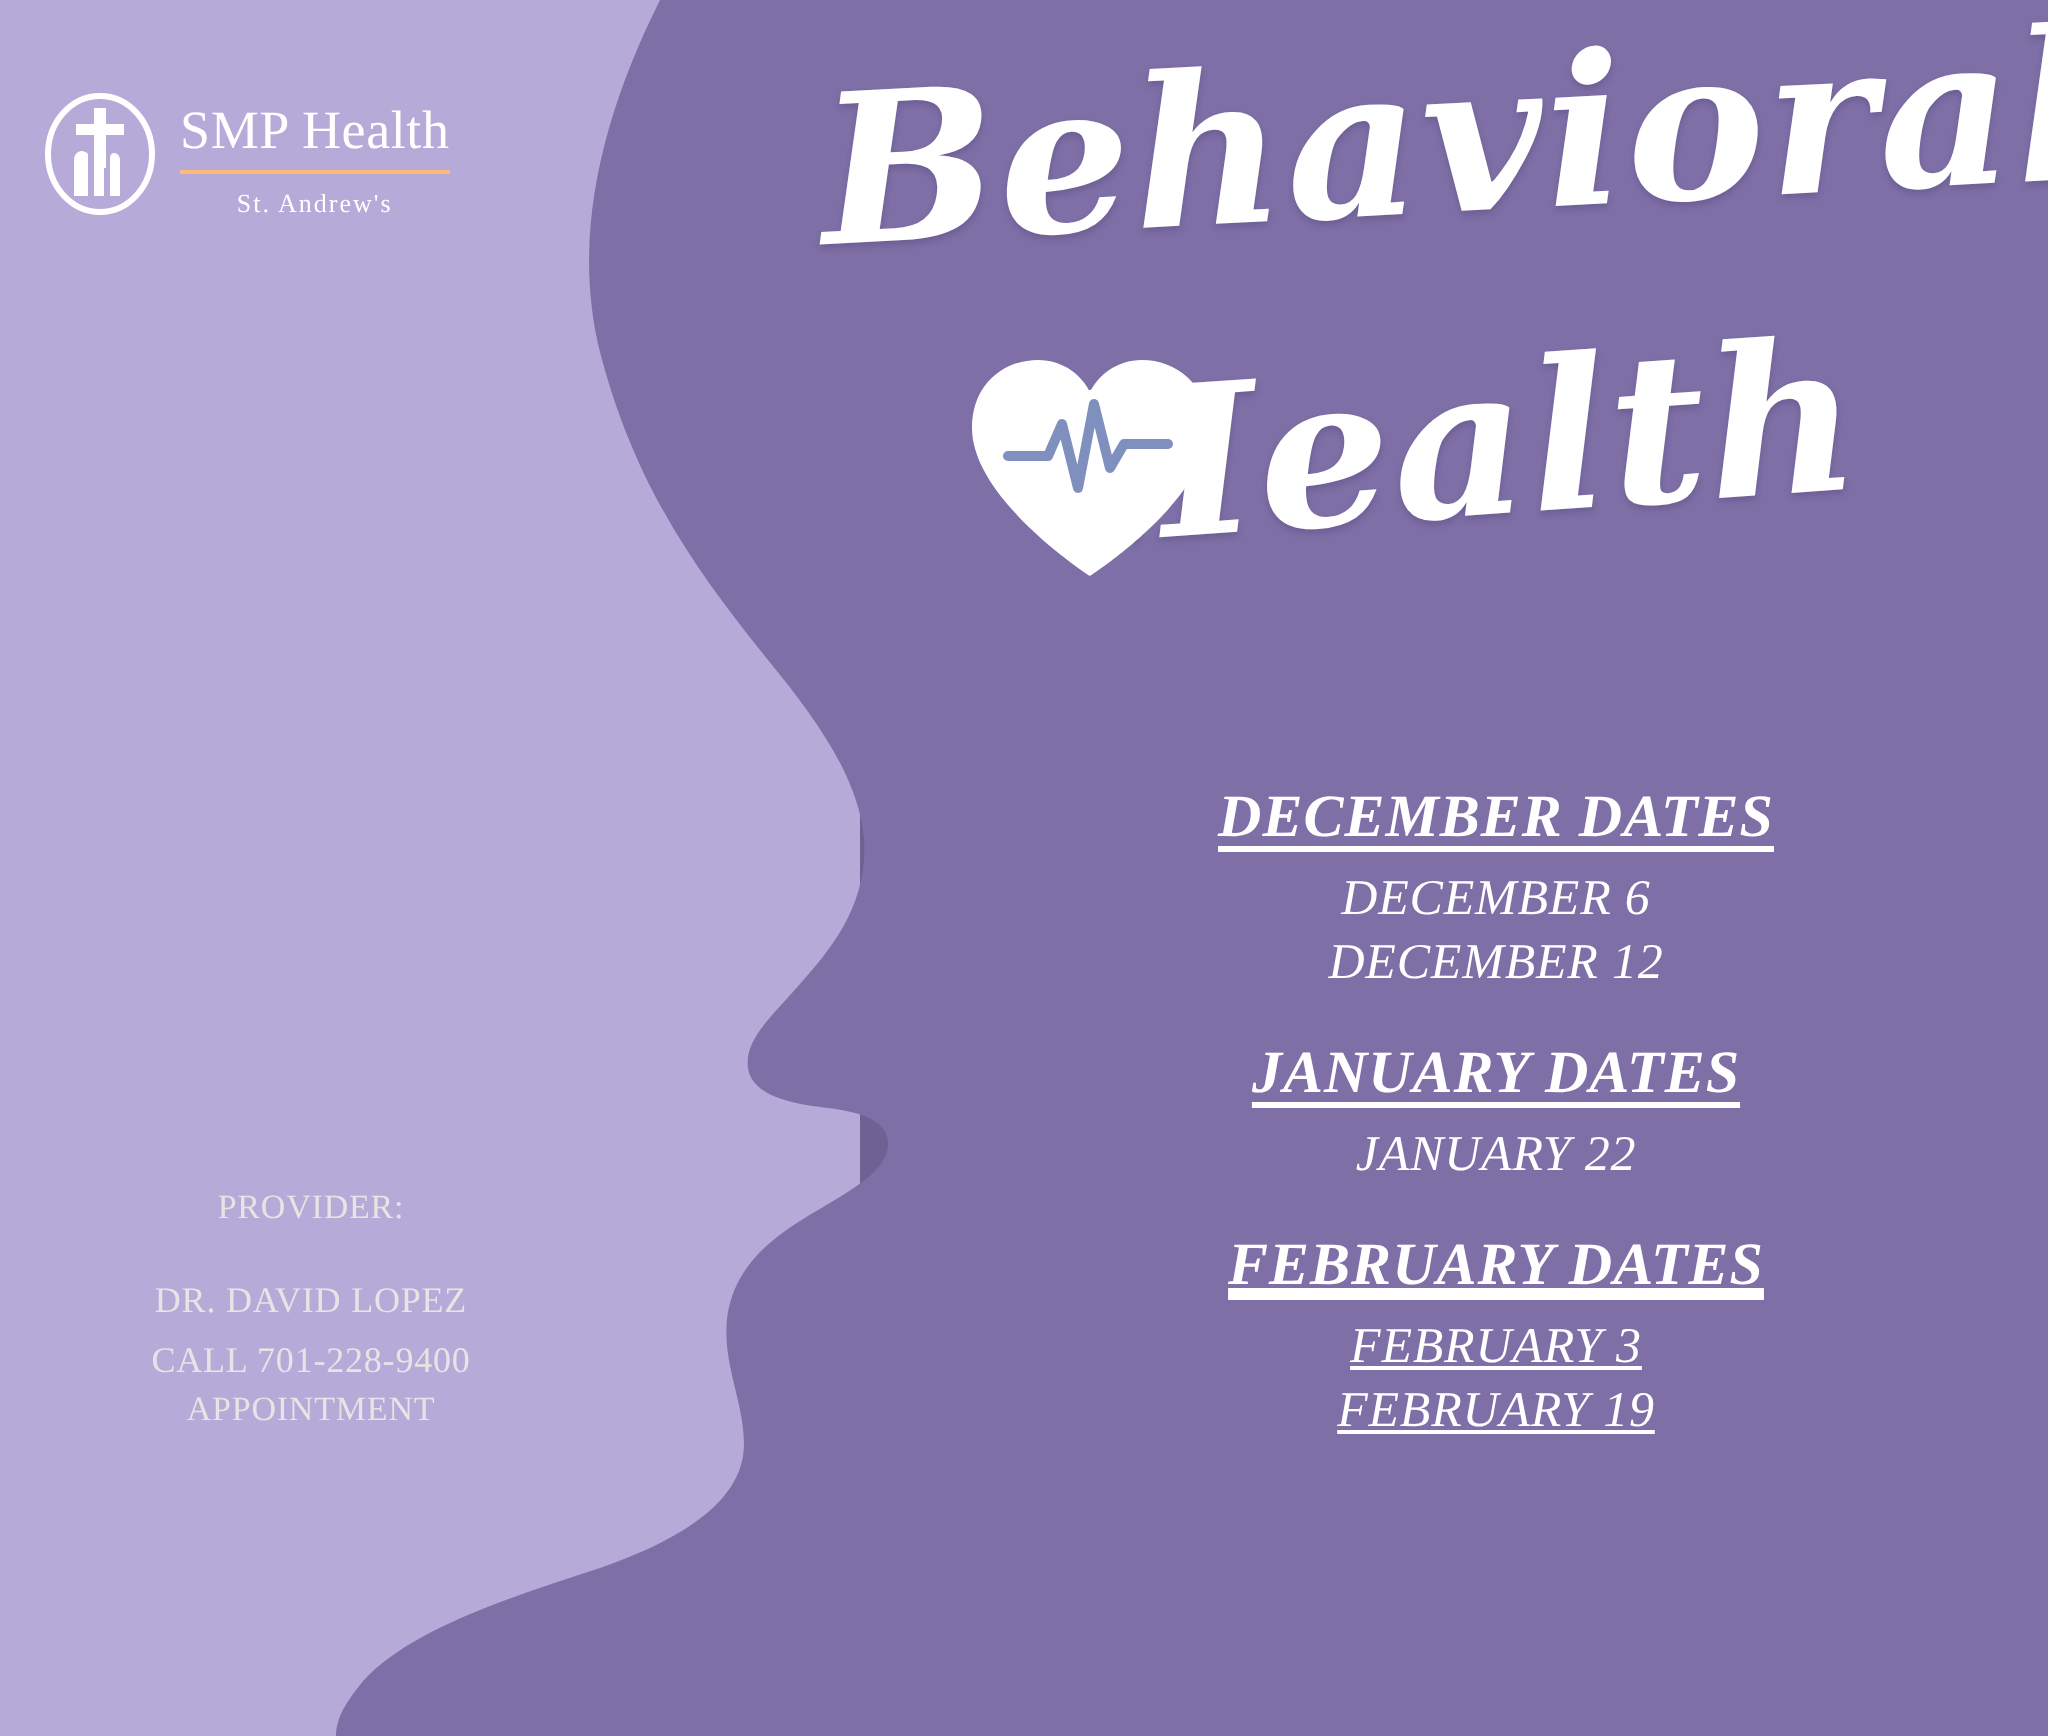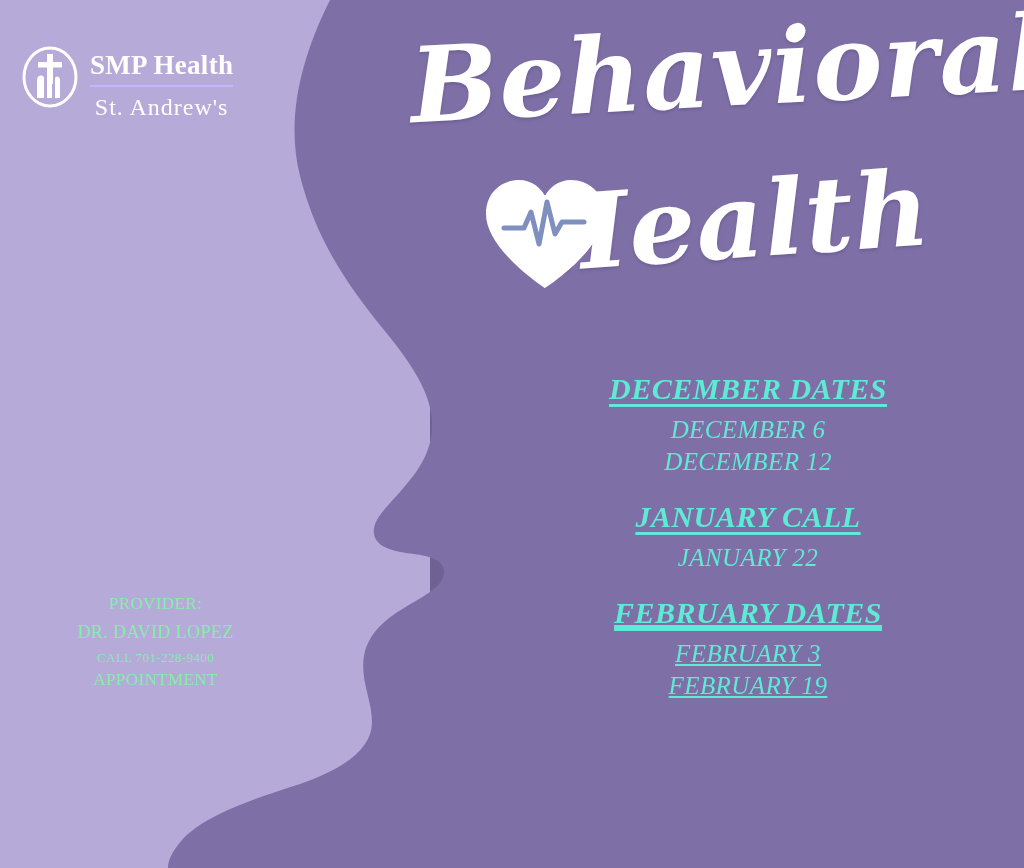--- a/index.html
+++ b/index.html
@@ -48,31 +48,31 @@
   .logo-mark {
     width: 56px;
     height: 62px;
     flex: 0 0 auto;
   }
   .logo-text {
     padding-top: 6px;
   }
   .logo-title {
     font-family: "Liberation Serif", serif;
-    font-weight: bold;
+    font-weight: normal;
     font-size: 27px;
     line-height: 1;
     color: #ffffff;
     letter-spacing: 0.3px;
-    border-bottom: 2px solid #c4b5fd;
+    border-bottom: 2px solid #fdba74;
     padding-bottom: 6px;
   }
   .logo-sub {
     font-family: "Liberation Serif", serif;
-    font-size: 24px;
+    font-size: 13px;
     color: #ffffff;
     margin-top: 7px;
     text-align: center;
     letter-spacing: 1px;
   }
 
   
   .headline {
     position: absolute;
     right: 34px;
@@ -109,24 +109,24 @@
     left: 478px;
     top: 172px;
     width: 135px;
     height: 120px;
   }
 
   
   .dates {
     position: absolute;
     right: 36px;
-    top: 372px;
+    top: 392px;
     width: 480px;
     text-align: center;
-    color: #5eead4;
+    color: #ffffff;
     font-family: "Liberation Serif", serif;
     font-style: italic;
   }
   .date-group { margin-bottom: 22px; }
   .date-group:last-child { margin-bottom: 0; text-decoration: underline; }
   .date-head {
     font-size: 30px;
     font-weight: bold;
     letter-spacing: 0.5px;
     text-decoration: underline;
@@ -139,30 +139,30 @@
     letter-spacing: 0.4px;
   }
 
   
   .provider {
     position: absolute;
     left: 48px;
     top: 592px;
     width: 215px;
     text-align: center;
-    color: #86efac;
+    color: #e5e5e5;
     font-family: "Liberation Serif", serif;
     font-size: 17px;
     line-height: 1.45;
     letter-spacing: 0.4px;
   }
   .provider .ln { display: block; }
   .provider .ln-1 { font-size: 17px; }
-  .provider .ln-2 { font-size: 18px; margin-top: 2px; }
-  .provider .ln-3 { font-size: 13px; margin-top: 4px; }
+  .provider .ln-2 { font-size: 18px; margin-top: 20px; }
+  .provider .ln-3 { font-size: 18px; margin-top: 4px; }
 </style>
 </head>
 <body>
 
 <div class="poster">
 
   <div class="bg-left"></div>
 
   <svg class="face-svg" viewBox="0 0 1024 868" preserveAspectRatio="none">
     <path d="M330,0 C300,60 286,120 300,176 C318,246 352,290 384,330
@@ -202,21 +202,21 @@
     </svg>
   </div>
 
   <div class="dates">
     <div class="date-group">
       <div class="date-head">DECEMBER DATES</div>
       <div class="date-item">DECEMBER 6</div>
       <div class="date-item">DECEMBER 12</div>
     </div>
     <div class="date-group">
-      <div class="date-head">JANUARY CALL</div>
+      <div class="date-head">JANUARY DATES</div>
       <div class="date-item">JANUARY 22</div>
     </div>
     <div class="date-group">
       <div class="date-head">FEBRUARY DATES</div>
       <div class="date-item">FEBRUARY 3</div>
       <div class="date-item">FEBRUARY 19</div>
     </div>
   </div>
 
   <div class="provider">

